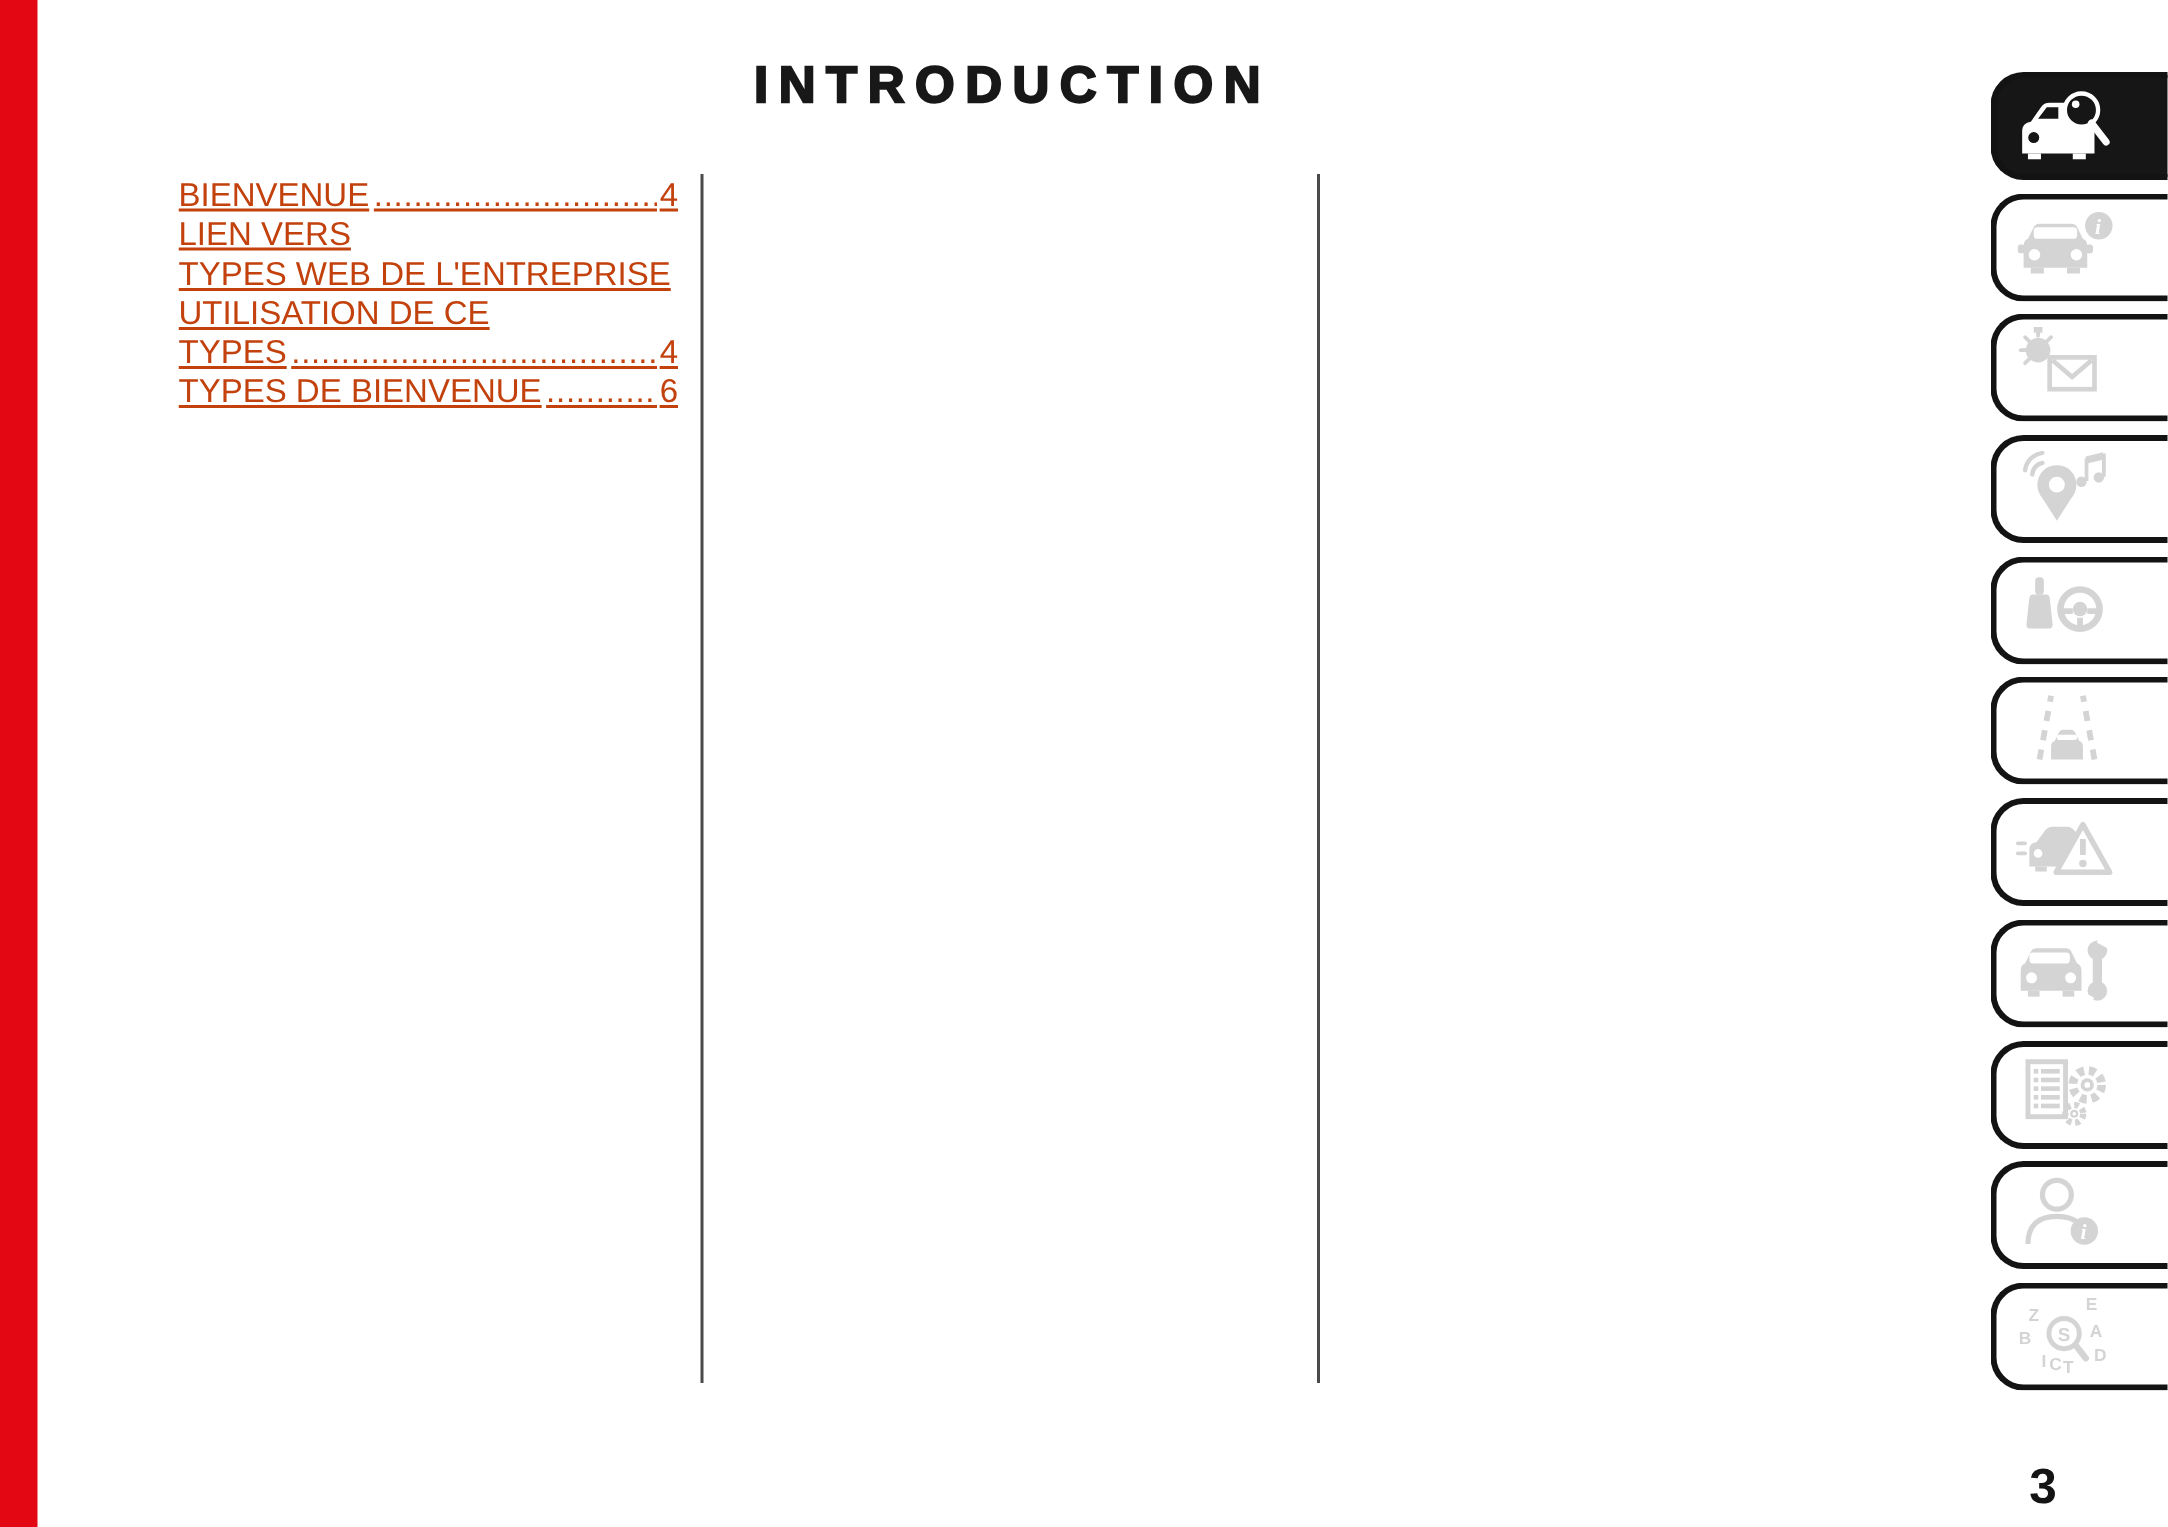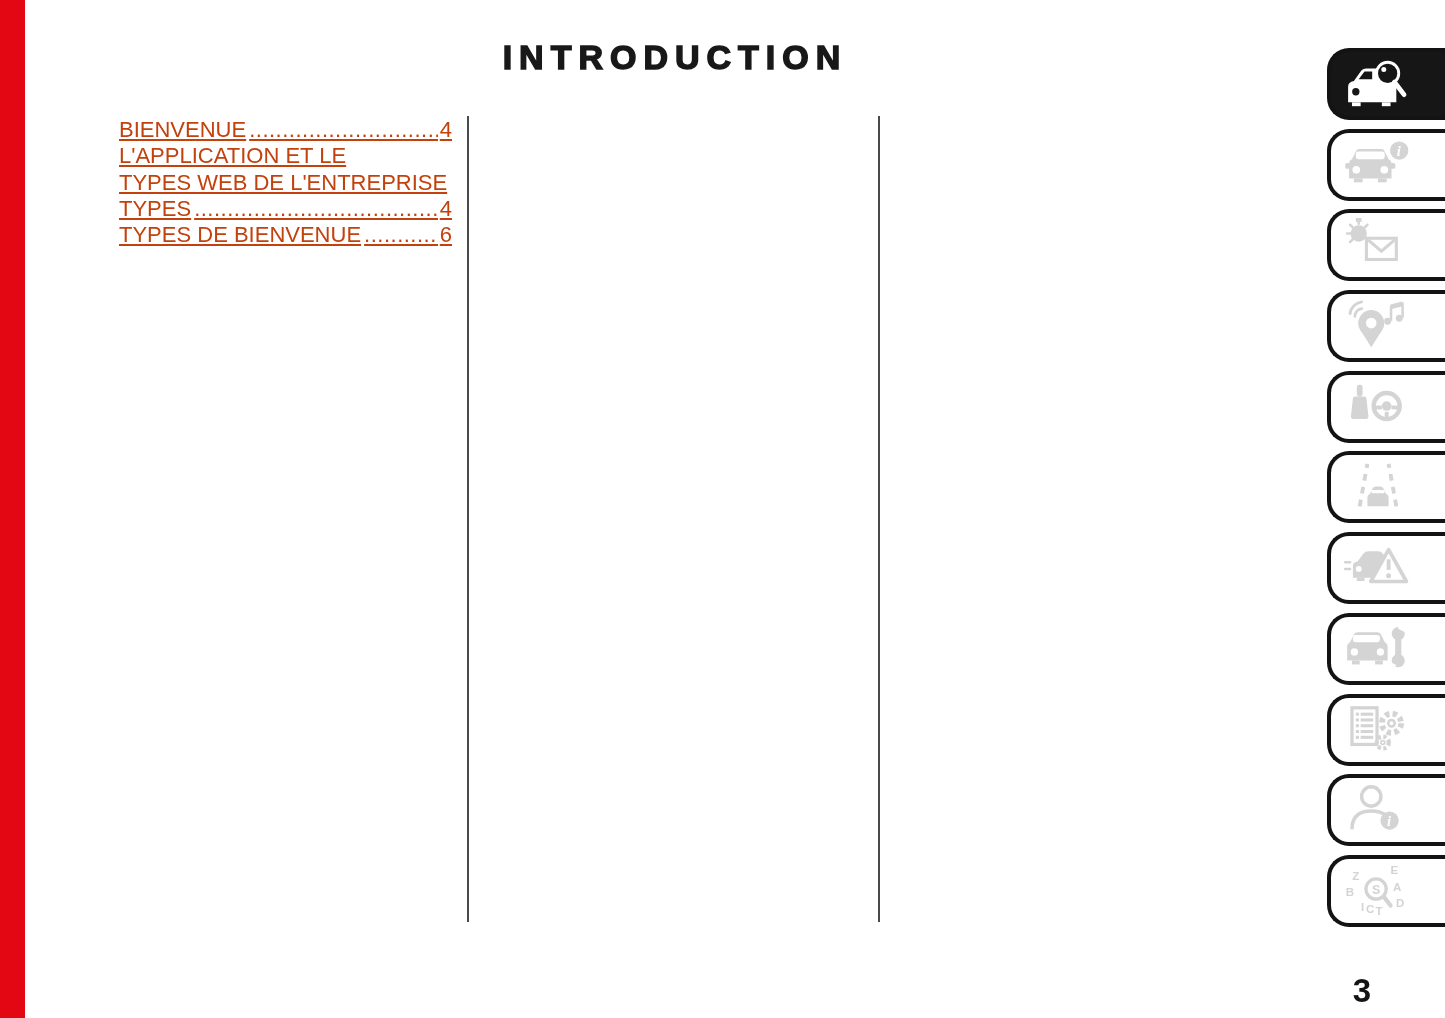--- a/index.html
+++ b/index.html
@@ -57,28 +57,33 @@
 
   <div class="page-title">INTRODUCTION</div>
 
   <div class="toc">
     <div class="toc-line">
       <span class="toc-label">BIENVENUE</span>
       <span class="toc-dots">..................................................</span>
       <span class="toc-page">4</span>
     </div>
     <div class="toc-line">
-      <span class="toc-label">L'APPLICATION ET LE</span>
+      <span class="toc-label">LIEN VERS</span>
       <span class="toc-dots"></span>
       <span class="toc-page"></span>
     </div>
     <div class="toc-line">
       <span class="toc-label">TYPES WEB DE L'ENTREPRISE</span>
       <span class="toc-dots">..................................................</span>
       <span class="toc-page">4</span>
+    </div>
+    <div class="toc-line">
+      <span class="toc-label">UTILISATION DE CE</span>
+      <span class="toc-dots"></span>
+      <span class="toc-page"></span>
     </div>
     <div class="toc-line">
       <span class="toc-label">TYPES</span>
       <span class="toc-dots">..................................................</span>
       <span class="toc-page">4</span>
     </div>
     <div class="toc-line">
       <span class="toc-label">TYPES DE BIENVENUE</span>
       <span class="toc-dots">..................................................</span>
       <span class="toc-page">6</span>

